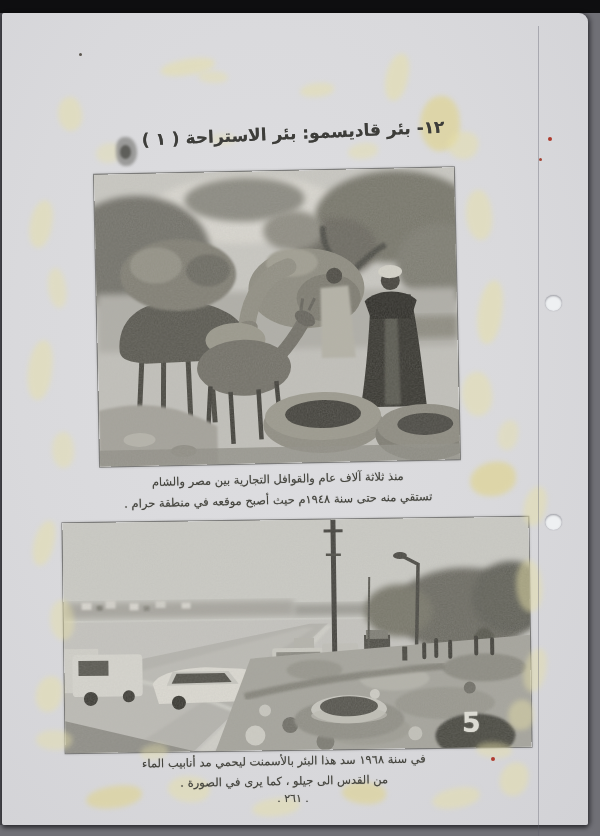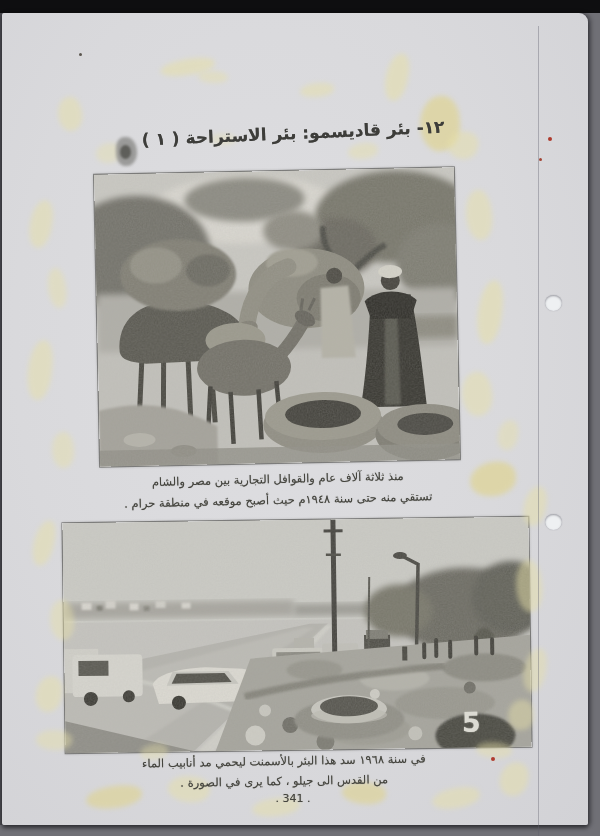--- a/index.html
+++ b/index.html
@@ -264,15 +264,15 @@
       <rect width="466" height="230" filter="url(#gr2)" opacity="0.5"></rect>
     </svg>
     <span id="photo2-mark">5</span>
   </div>
 
   <div class="caption" id="cap2" dir="rtl">
     <span style="display:block">في سنة ١٩٦٨ سد هذا البئر بالأسمنت ليحمي مد أنابيب الماء</span>
     <span style="display:block">من القدس الى جيلو ، كما يرى في الصورة .</span>
   </div>
 
-  <div id="pagenum" dir="rtl">. 341 .</div>
+  <div id="pagenum" dir="rtl">. ٢٦١ .</div>
 
 </div>
 
 </body></html>

